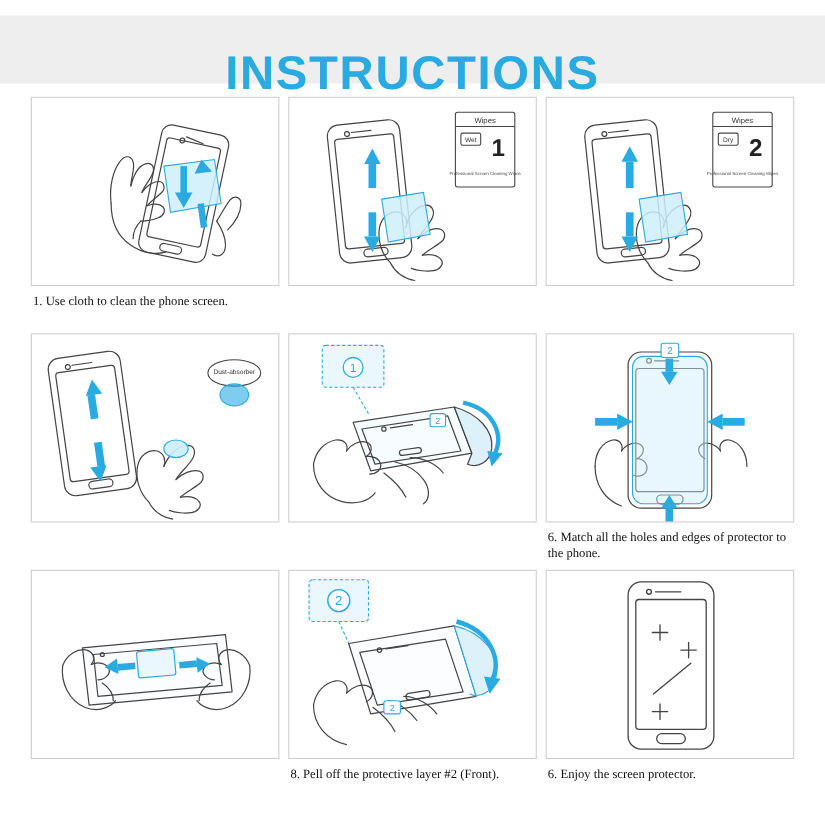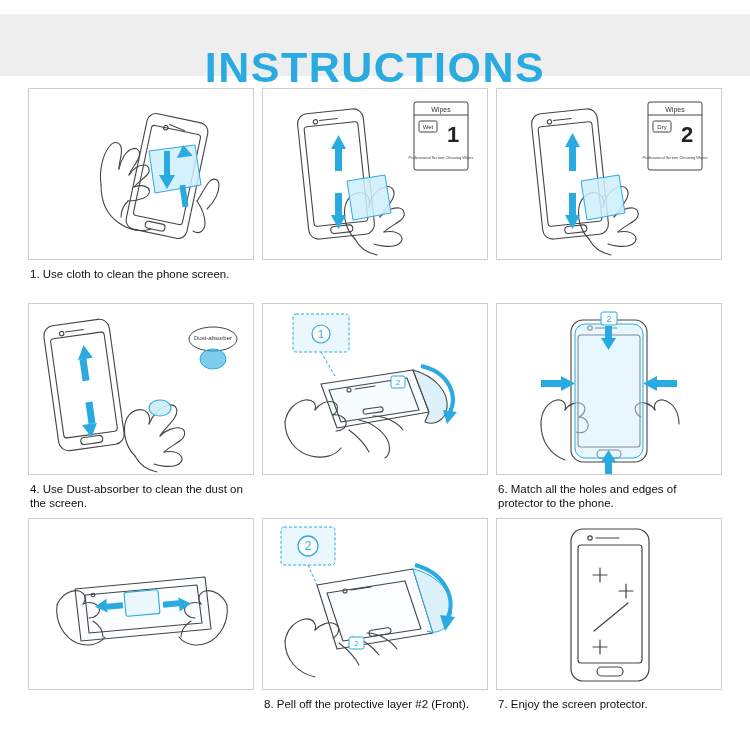--- a/index.html
+++ b/index.html
@@ -62,20 +62,21 @@
     box-sizing: border-box;
     position: relative;
     overflow: hidden;
   }
   .caption {
     font-size: 11.5px;
     line-height: 14px;
     color: #111111;
     padding: 7px 2px 0 2px;
     min-height: 30px;
+    font-family: Liberation Serif, serif;
   }
   svg { display: block; }
   .sm-txt { font-size: 4px; fill: #333; font-family: "Liberation Sans", sans-serif; }
   .xs-txt { font-size: 3.4px; fill: #444; font-family: "Liberation Sans", sans-serif; }
   .num-txt { font-size: 11px; fill: #222; font-family: "Liberation Sans", sans-serif; font-weight: bold; }
   .circ-num { font-size: 9px; fill: #29abe2; font-family: "Liberation Sans", sans-serif; }
 </style>
 </head>
 <body>
 
@@ -230,21 +231,20 @@
           </g>
 
           <g fill="#29abe2" stroke="none">
             <rect x="52" y="55" width="7" height="22" transform="rotate(-8 55 66)"></rect>
             <polygon points="48,55 63,55 55.5,41" transform="rotate(-8 55 48)"></polygon>
             <rect x="58" y="98" width="7" height="22" transform="rotate(-8 61 109)"></rect>
             <polygon points="54,120 69,120 61.5,134" transform="rotate(-8 61 127)"></polygon>
           </g>
         </svg>
       </div>
-      <div class="caption">4. Use Dust-absorber to clean the dust on the screen.</div>
     </div>
 
     <div class="cell">
       <div class="figure">
         <svg viewBox="0 0 226 172" width="226" height="172">
 
           <g fill="#eaf7fd" stroke="#29abe2" stroke-width="1" stroke-dasharray="3,2">
             <rect x="30" y="10" width="56" height="38" rx="3"></rect>
           </g>
           <circle cx="58" cy="30" r="9" fill="#ffffff" stroke="#29abe2" stroke-width="1.2"></circle>
@@ -413,17 +413,17 @@
             <line x1="96" y1="56" x2="110" y2="56"></line>
             <line x1="103" y1="49" x2="103" y2="63"></line>
             <line x1="122" y1="72" x2="136" y2="72"></line>
             <line x1="129" y1="65" x2="129" y2="79"></line>
             <line x1="96" y1="128" x2="110" y2="128"></line>
             <line x1="103" y1="121" x2="103" y2="135"></line>
             <line x1="97" y1="112" x2="131" y2="84"></line>
           </g>
         </svg>
       </div>
-      <div class="caption">7. Enjoy the screen protector.</div>
+      <div class="caption">6. Enjoy the screen protector.</div>
     </div>
 
   </div>
 </div>
 
 </body></html>

